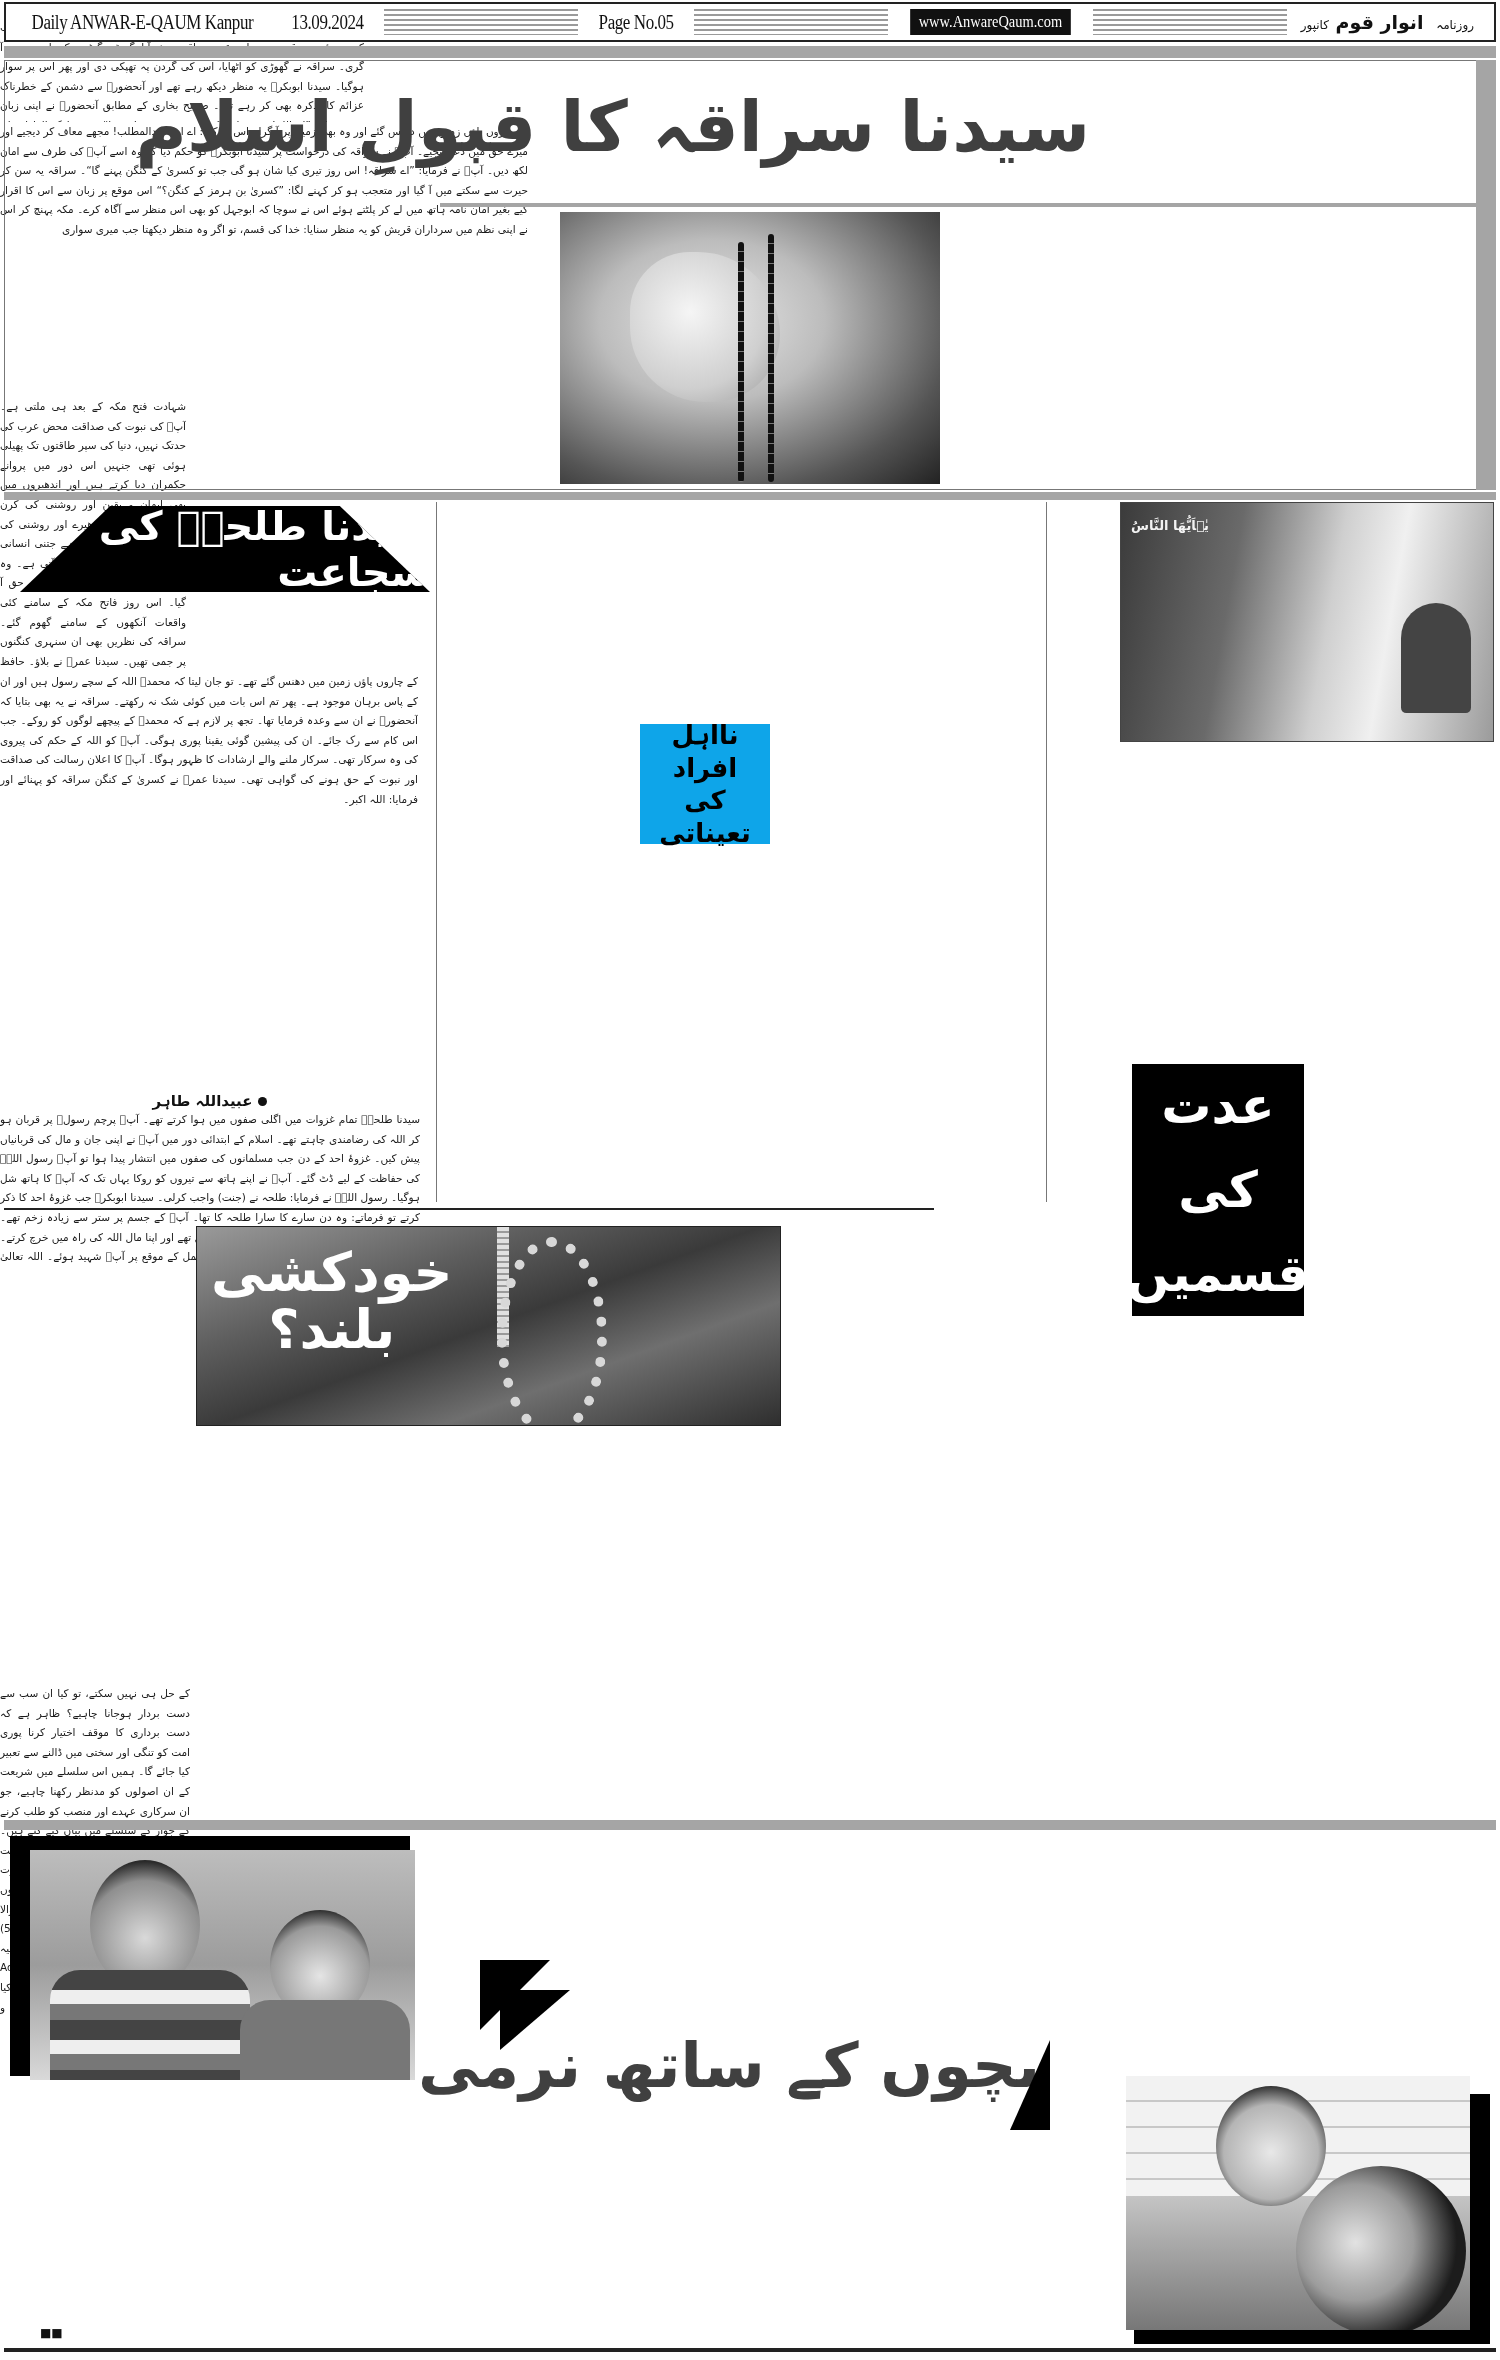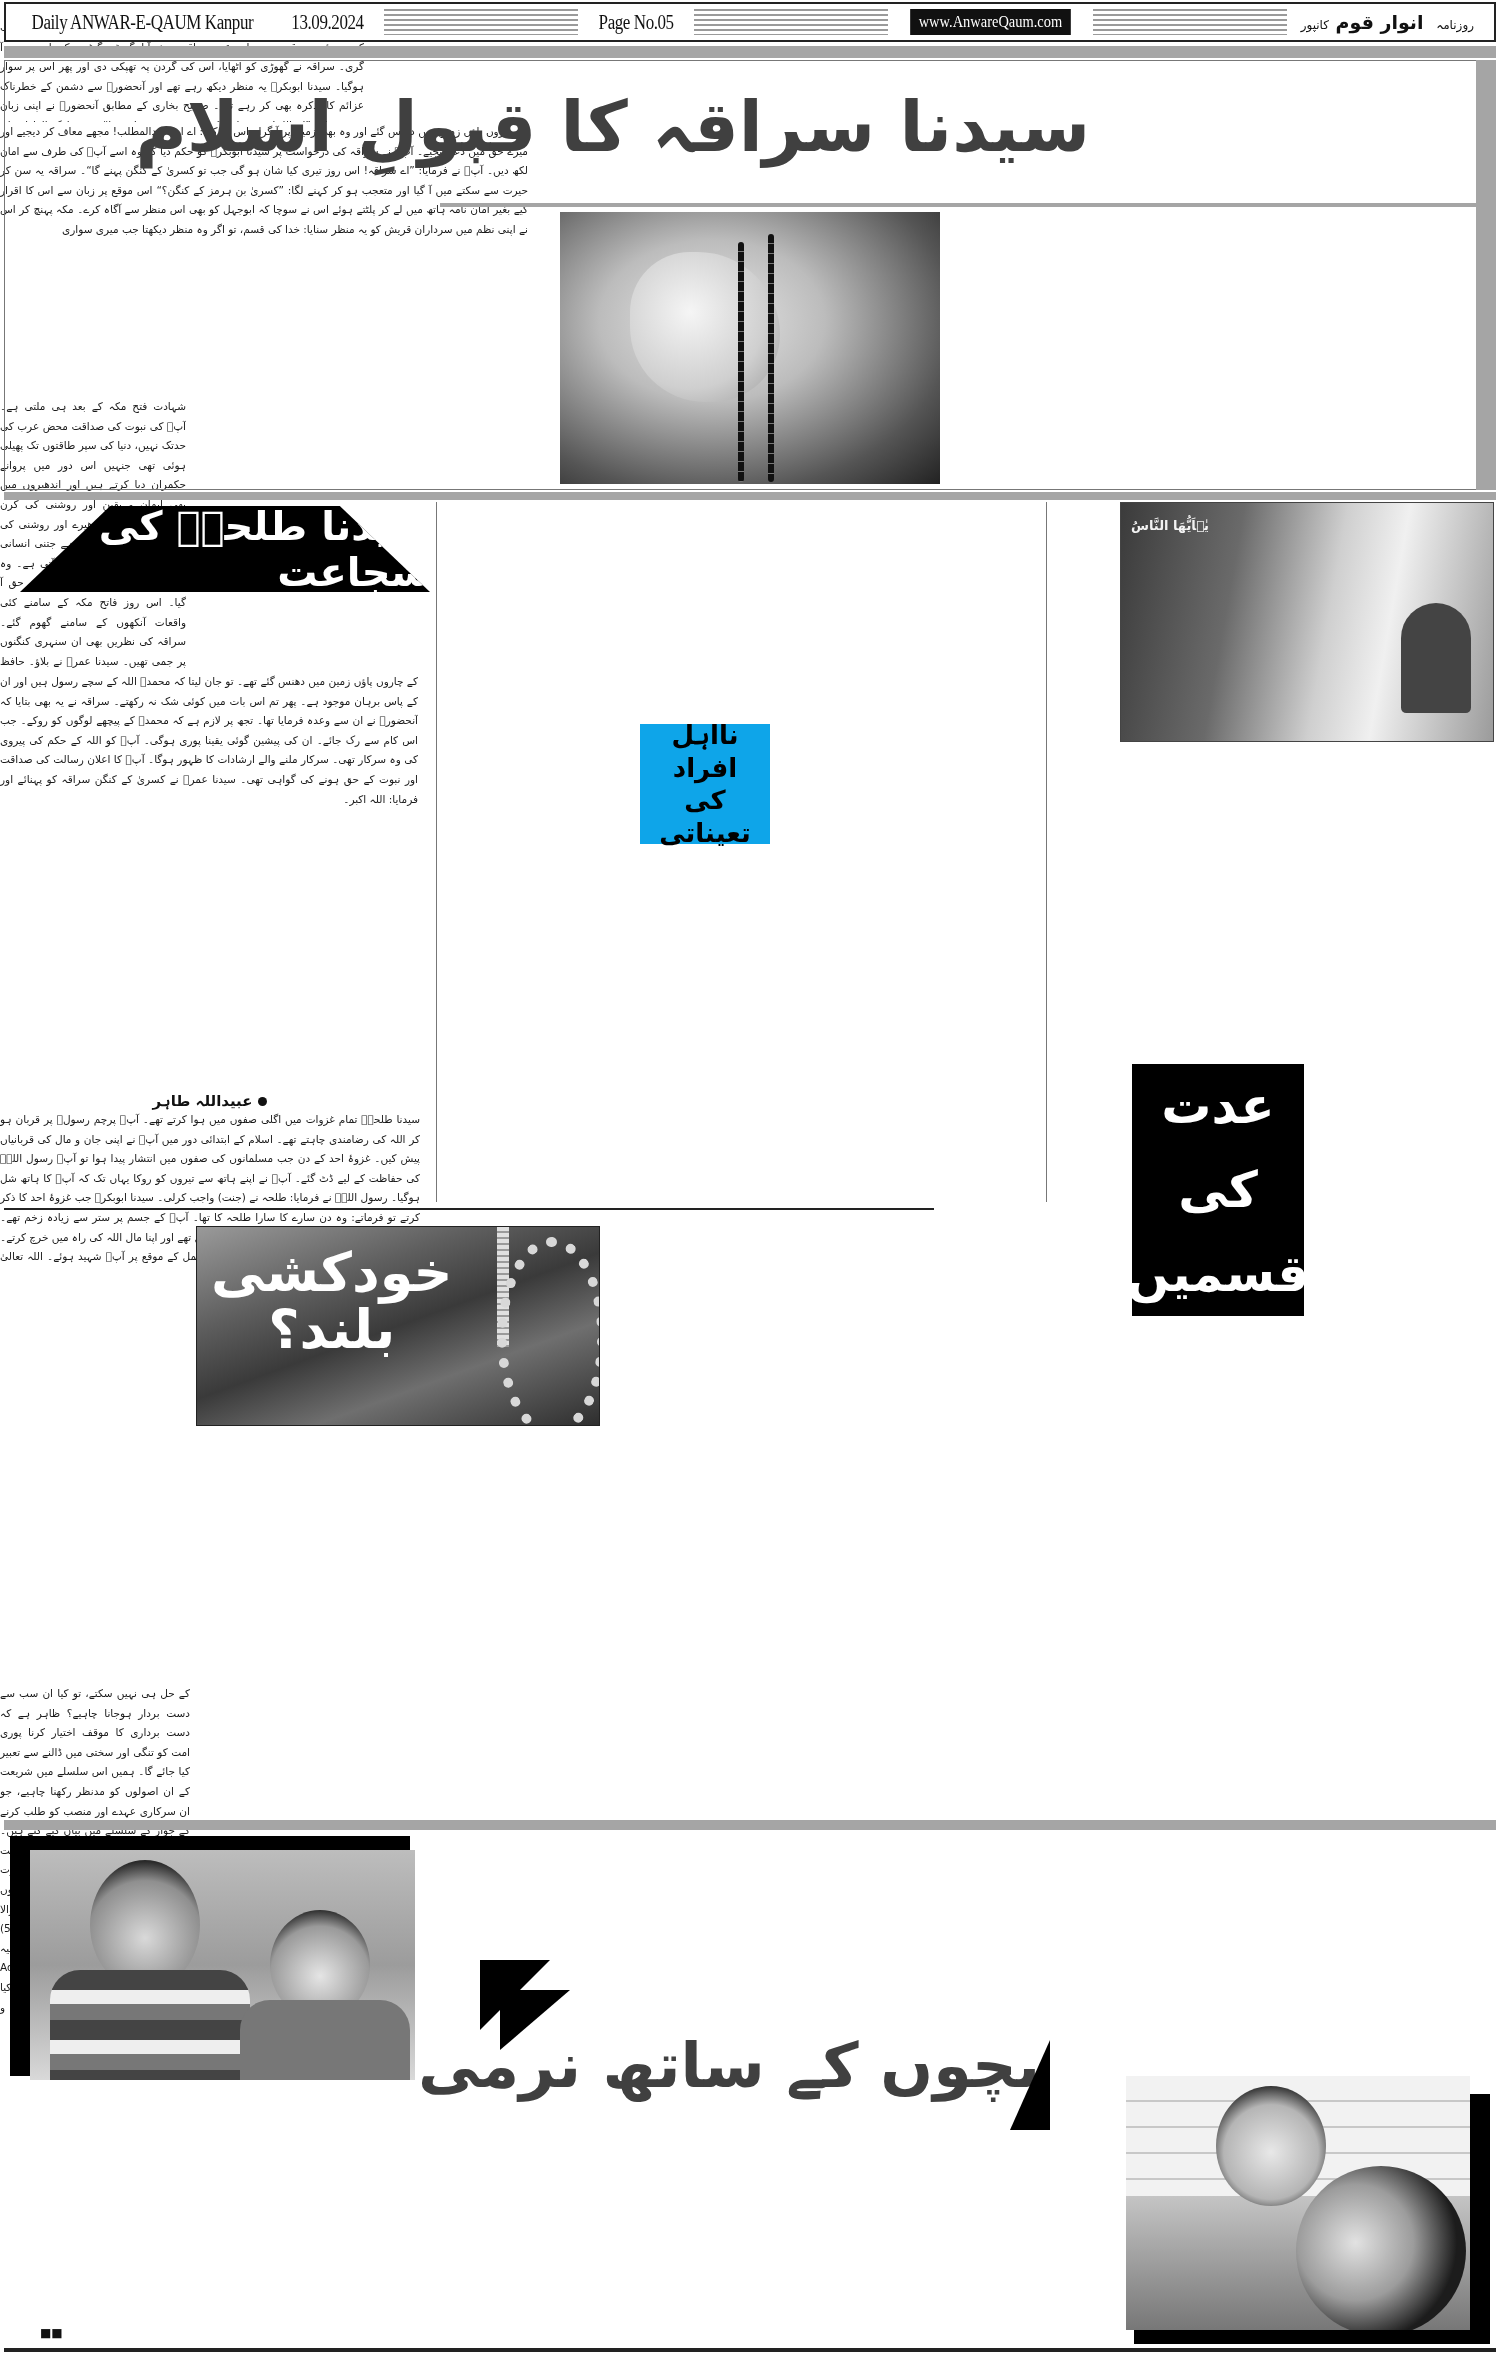--- a/index.html
+++ b/index.html
@@ -134,21 +134,21 @@
 </div>
 
 <div class="black-box" style="left:1132px; top:1064px; width:172px; height:252px; font-size:50px;">
   <span>عدت</span>
   <span>کی</span>
   <span>قسمیں</span>
 </div>
 
 <div class="dark-rule" style="left:4px; top:1208px; width:930px; height:2px;"></div>
 
-<div class="photo photo-noose" style="left:196px; top:1226px; width:404px; height:200px;">
+<div class="photo photo-noose" style="left:196px; top:1226px; width:585px; height:200px;">
   <div class="noose-title" style="font-size:54px;">
     <div>خودکشی</div>
     <div>بلند؟</div>
   </div>
   <div class="rope-line" style="left:300px; top:0; height:120px;"></div>
   <div class="rope" style="left:300px; top:10px; width:110px; height:200px;"></div>
 </div>
 
 <div class="gray-rule" style="left:4px; top:1820px; width:1492px; height:10px;"></div>
 

